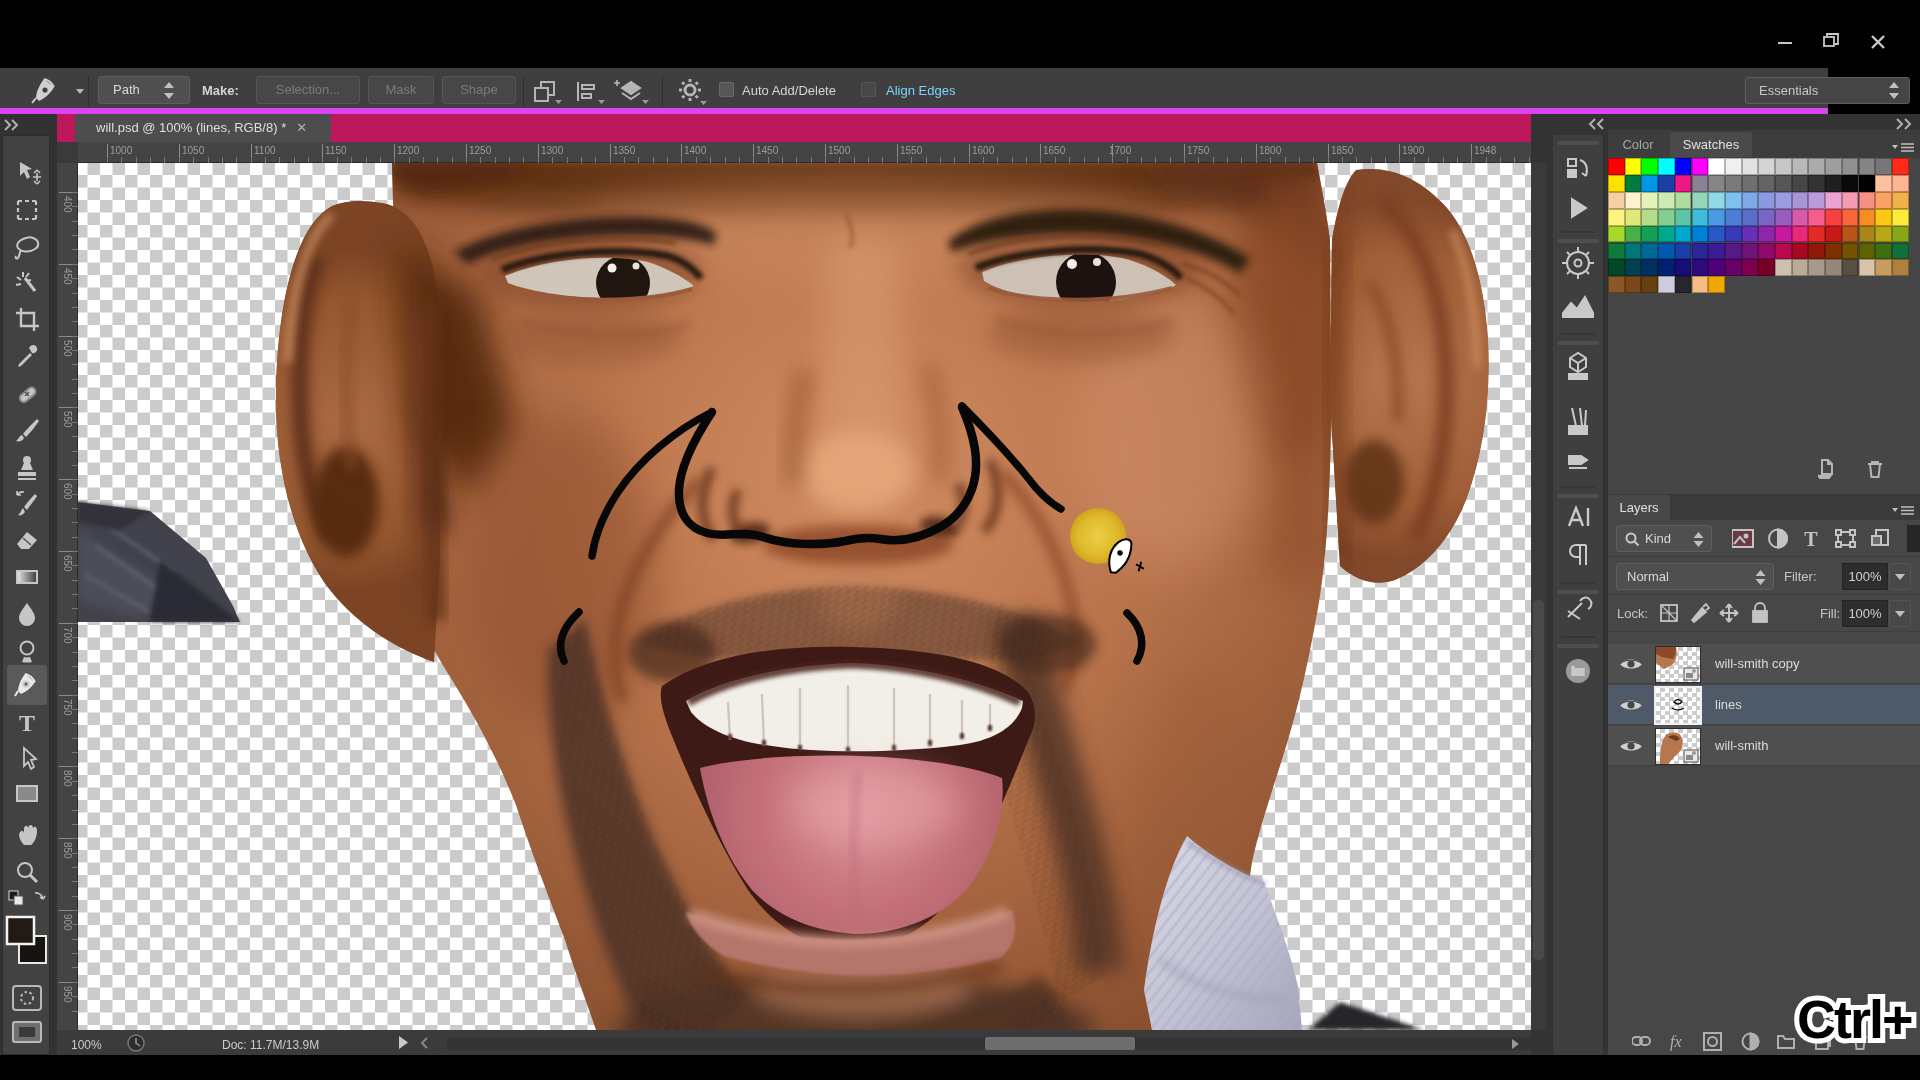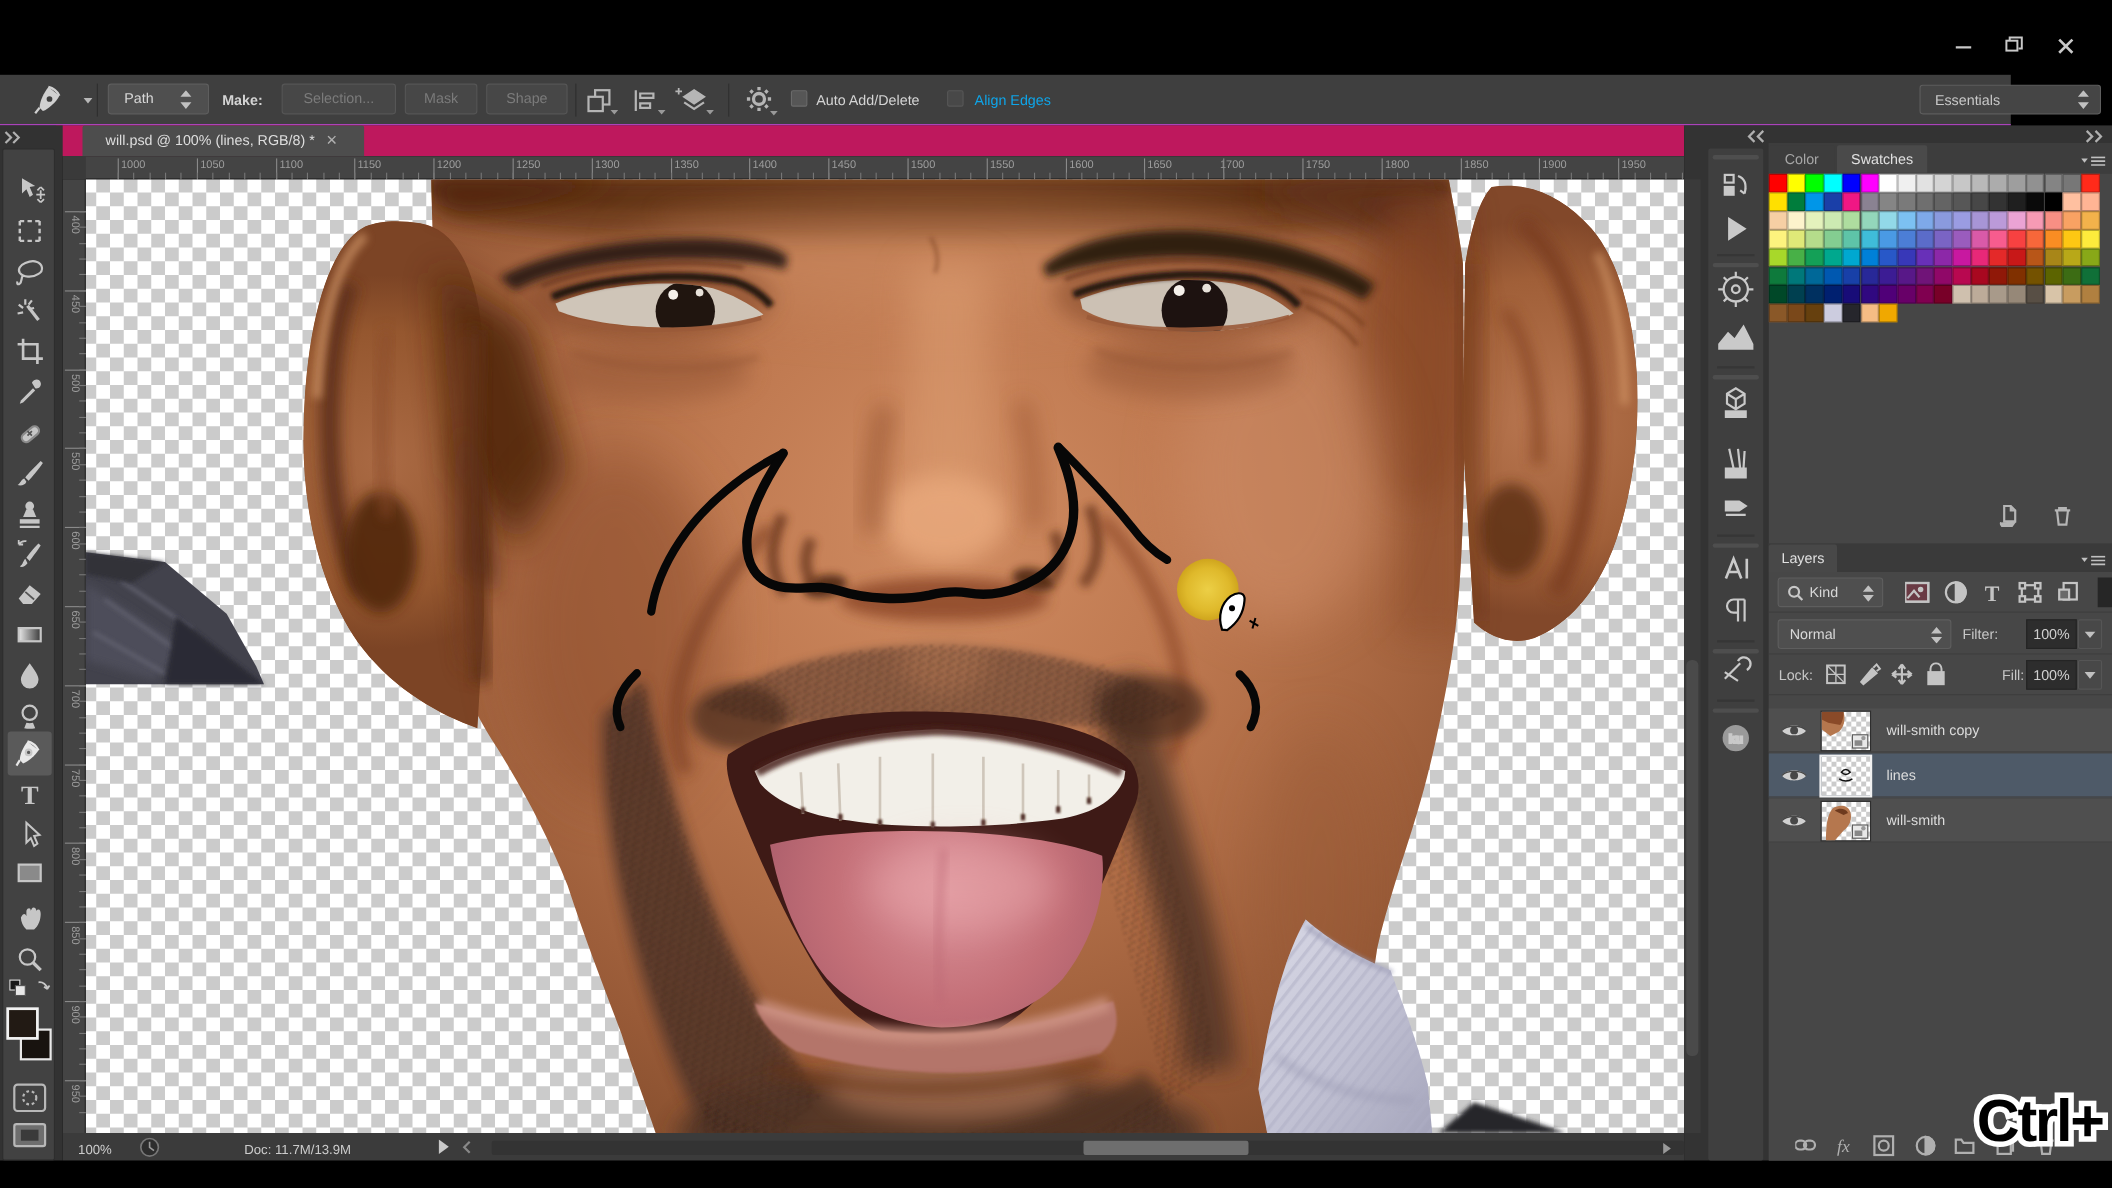--- a/index.html
+++ b/index.html
@@ -2,25 +2,25 @@
 <html><head>
 <meta charset="utf-8">
 <style>
 *{margin:0;padding:0;box-sizing:border-box}
 html,body{width:1920px;height:1080px;overflow:hidden;background:#000;font-family:"Liberation Sans",sans-serif}
 .abs{position:absolute}
 #app{position:relative;width:1920px;height:1080px;background:#000}
 #menubar{left:0;top:27px;width:1920px;height:41px;background:#3d3d3d;border-bottom:1px solid #2a2a2a}
 .menuitem{position:absolute;top:0;height:41px;line-height:41px;color:#d6d6d6;font-size:15px}
 #pslogo{position:absolute;left:8px;top:4px;width:31px;height:31px;background:#20304a;border:1px solid #5b80a8;border-radius:3px;color:#8db6e0;font-size:19px;font-weight:bold;text-align:center;line-height:29px}
-#optbar{left:0;top:68px;width:1828px;height:46px;background:#3f3f3f;border-bottom:1px solid #d946ef}
+#optbar{left:0;top:68px;width:1828px;height:46px;background:#3f3f3f;border-bottom:6px solid #d946ef}
 .btn{position:absolute;background:#474747;border:1px solid #565656;border-radius:3px;color:#7b7b7b;font-size:13px;text-align:center}
 .combo{position:absolute;background:#4f4f4f;border:1px solid #5e5e5e;border-radius:3px;color:#d8d8d8;font-size:13px}
 .lbl{position:absolute;color:#d4d4d4;font-size:13px}
-.dim{color:#0ea5e9}
+.dim{color:#7dd3fc}
 .cb{position:absolute;width:15px;height:15px;background:#565656;border:1px solid #6a6a6a;border-radius:2px}
 #toolbar{left:2px;top:135px;width:48px;height:920px;background:#424242;border:1px solid #2d2d2d;border-radius:2px}
 #tabbar{left:51px;top:114px;width:1480px;height:28px;background:#be185d}
 #doctab{position:absolute;left:24px;top:0;width:256px;height:28px;background:#4d4d4d;color:#dedede;font-size:13px;line-height:28px;border-radius:2px 2px 0 0}
 #hruler{left:57px;top:142px;width:1474px;height:21px;background:#444;border-bottom:1px solid #2a2a2a}
 #vruler{left:57px;top:163px;width:21px;height:867px;background:#444;border-right:1px solid #2a2a2a}
 .rnum{position:absolute;color:#9d9d9d;font-size:10px}
 #cornerbox{left:57px;top:142px;width:21px;height:21px;background:#3a3a3a}
 #statusbar{left:57px;top:1030px;width:1474px;height:25px;background:#3b3b3b;color:#cccccc;font-size:12px}
 #canvas{left:78px;top:163px;width:1453px;height:867px}
@@ -148,21 +148,21 @@
       <div class="rnum" style="left:1052px;top:3px">1700</div>
       <div style="position:absolute;left:1055.2px;top:2px;width:1px;height:19px;background:#8a8a8a"></div>
       <div class="rnum" style="left:1130px;top:3px">1750</div>
       <div style="position:absolute;left:1127.0px;top:2px;width:1px;height:19px;background:#8a8a8a"></div>
       <div class="rnum" style="left:1202px;top:3px">1800</div>
       <div style="position:absolute;left:1198.8px;top:2px;width:1px;height:19px;background:#8a8a8a"></div>
       <div class="rnum" style="left:1274px;top:3px">1850</div>
       <div style="position:absolute;left:1270.6px;top:2px;width:1px;height:19px;background:#8a8a8a"></div>
       <div class="rnum" style="left:1345px;top:3px">1900</div>
       <div style="position:absolute;left:1342.4px;top:2px;width:1px;height:19px;background:#8a8a8a"></div>
-      <div class="rnum" style="left:1417px;top:3px">1950</div>
+      <div class="rnum" style="left:1417px;top:3px">1948</div>
       <div style="position:absolute;left:1414.2px;top:2px;width:1px;height:19px;background:#8a8a8a"></div>
       <div style="position:absolute;left:50.0px;top:15px;width:1px;height:6px;background:#777"></div>
       <div style="position:absolute;left:64.4px;top:15px;width:1px;height:6px;background:#777"></div>
       <div style="position:absolute;left:78.7px;top:15px;width:1px;height:6px;background:#777"></div>
       <div style="position:absolute;left:93.1px;top:15px;width:1px;height:6px;background:#777"></div>
       <div style="position:absolute;left:107.4px;top:15px;width:1px;height:6px;background:#777"></div>
       <div style="position:absolute;left:121.8px;top:15px;width:1px;height:6px;background:#777"></div>
       <div style="position:absolute;left:136.2px;top:15px;width:1px;height:6px;background:#777"></div>
       <div style="position:absolute;left:150.5px;top:15px;width:1px;height:6px;background:#777"></div>
       <div style="position:absolute;left:164.9px;top:15px;width:1px;height:6px;background:#777"></div>

